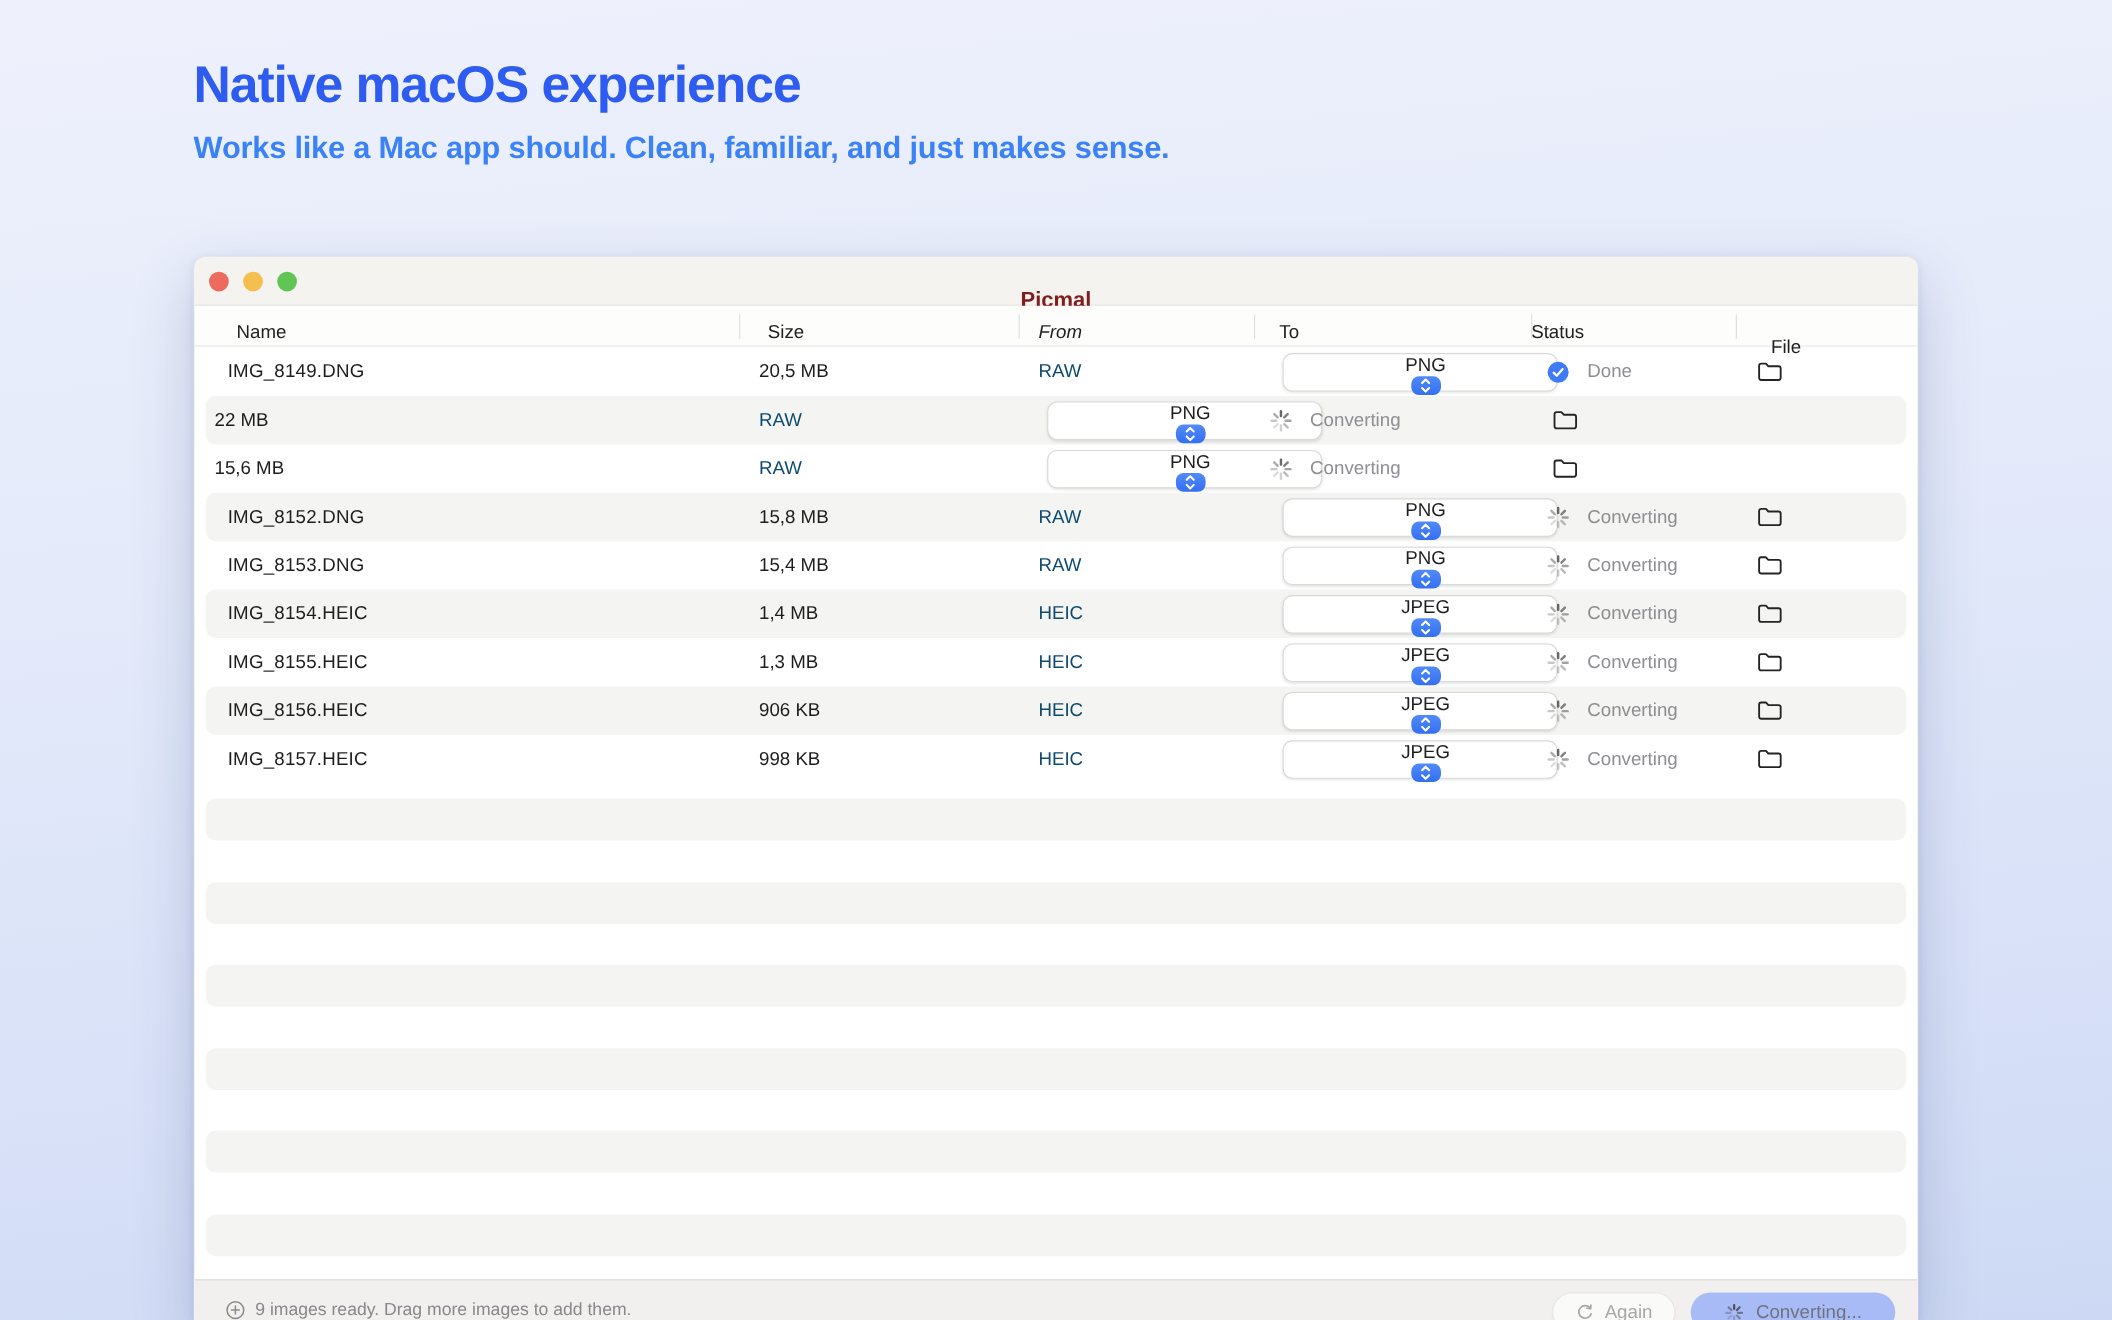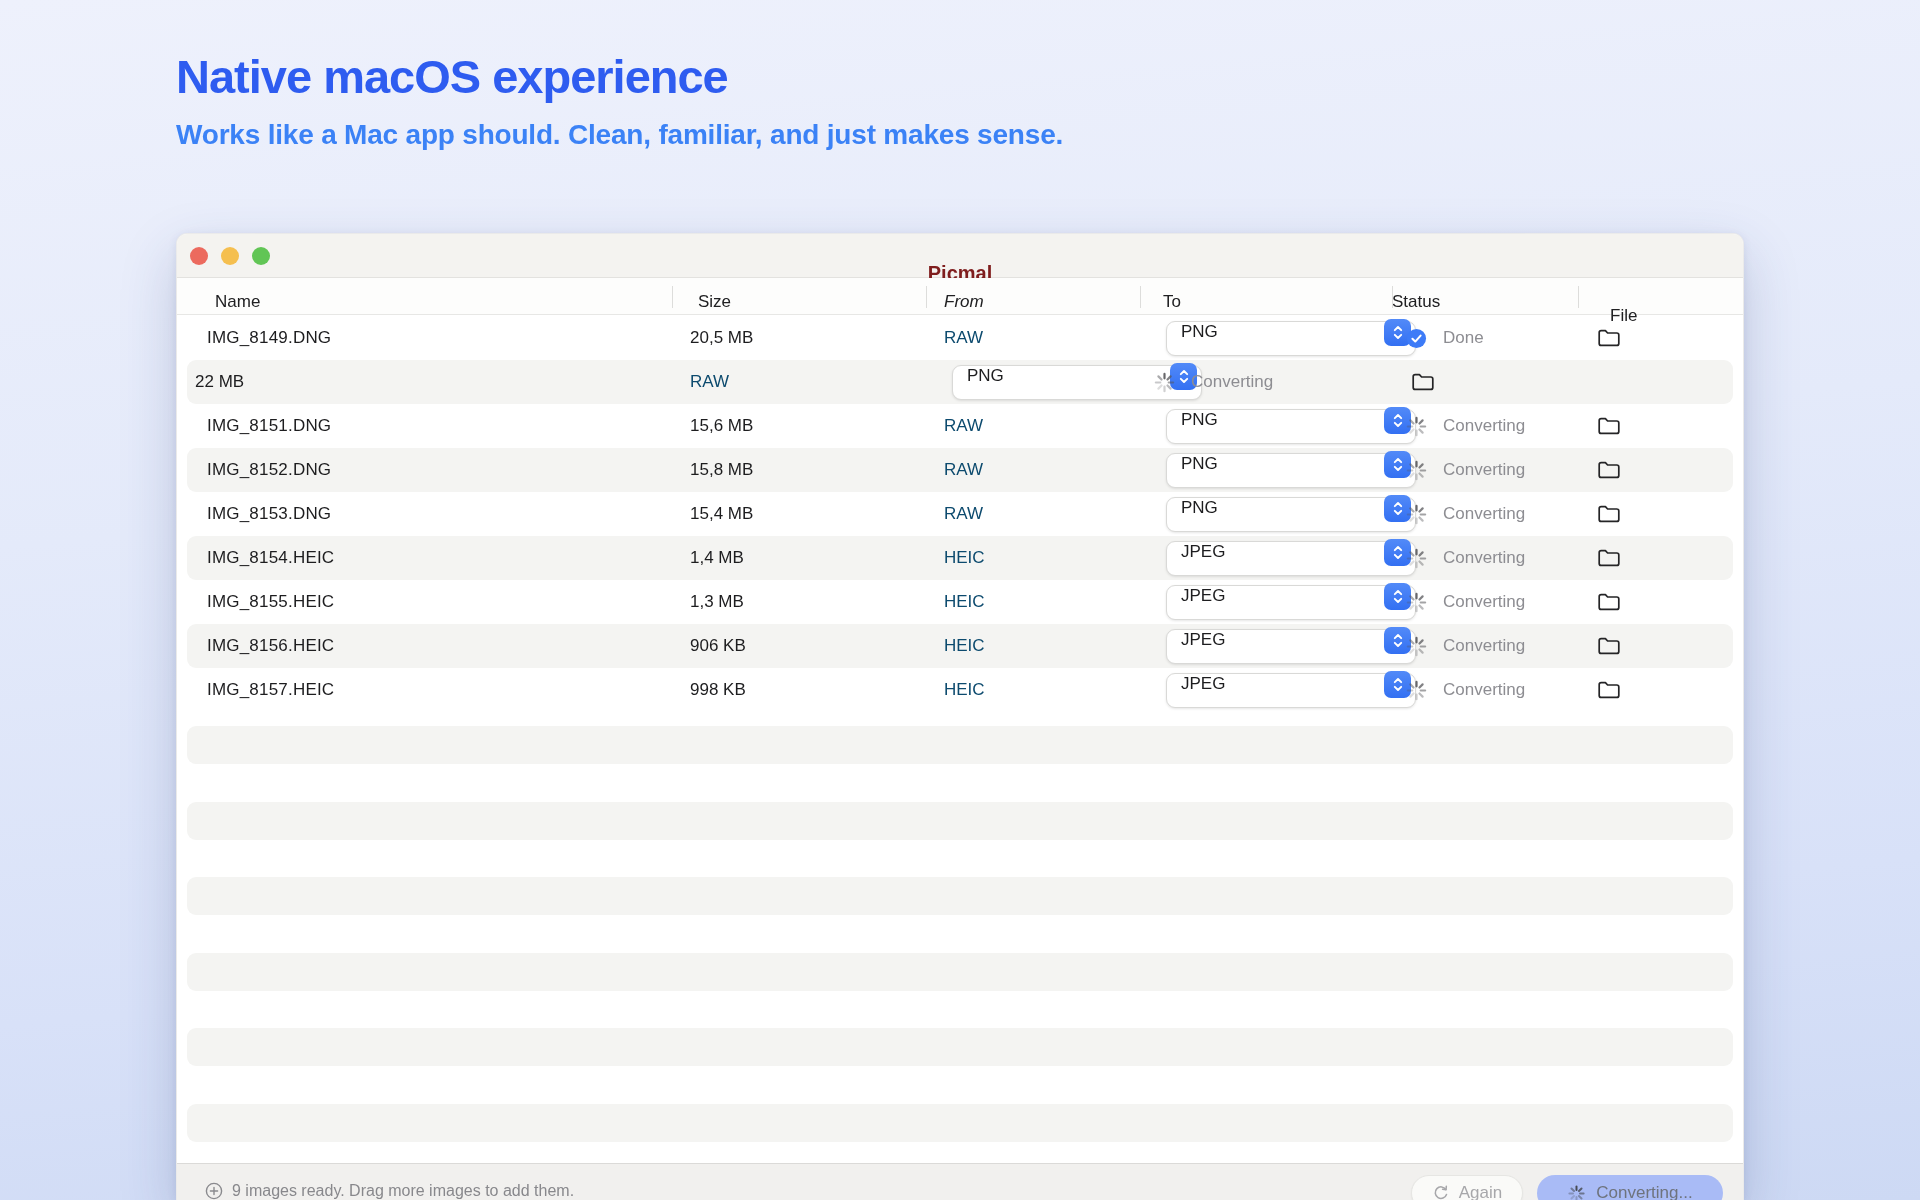--- a/index.html
+++ b/index.html
@@ -81,20 +81,21 @@
   .cell.c-to   { padding-left:26px; }
   .cell.c-status { padding-left:12px; display:flex; align-items:center; gap:15px; color:#8d8d92; }
   .cell.c-file { padding-left:19px; display:flex; align-items:center; }
 
   .dropdown {
     width:250px; height:35px; background:#ffffff;
     border:1px solid #d9d9d7; border-radius:9px;
     box-shadow:0 1px 2.5px rgba(0,0,0,.10);
     display:flex; align-items:center; justify-content:space-between;
     padding:0 4px 12px 14px;
+    flex-direction:column;
   }
   .dd-label { font-size:17px; color:#1d1d1f; }
   .dd-stepper {
     width:27px; height:27px; border-radius:7px;
     background:linear-gradient(180deg,#528af8,#3370f2);
     display:flex; align-items:center; justify-content:center;
   }
   .status-icon { width:24px; height:24px; display:flex; align-items:center; justify-content:center; }
 
   
@@ -222,21 +223,20 @@
       </span>
       <span>Converting</span>
     </div>
     <div class="cell c-file">
       <svg width="24" height="20" viewBox="0 0 24 20">
         <path d="M2.2 4.6 C2.2 3.5 3.1 2.6 4.2 2.6 H8.4 L10.6 5 H19.8 C20.9 5 21.8 5.9 21.8 7 V15.4 C21.8 16.5 20.9 17.4 19.8 17.4 H4.2 C3.1 17.4 2.2 16.5 2.2 15.4 Z" fill="none" stroke="#242426" stroke-width="1.7" stroke-linejoin="round"></path>
       </svg>
     </div>
   </div>
       <div class="row">
-    <div class="cell c-name">IMG_8151.DNG</div>
     <div class="cell c-size">15,6 MB</div>
     <div class="cell c-from">RAW</div>
     <div class="cell c-to">
       <div class="dropdown">
         <span class="dd-label">PNG</span>
         <span class="dd-stepper">
           <svg width="12" height="17" viewBox="0 0 12 17">
             <path d="M2.8 6.2 L6 3 L9.2 6.2" fill="none" stroke="#ffffff" stroke-width="1.9" stroke-linecap="round" stroke-linejoin="round"></path>
             <path d="M2.8 10.8 L6 14 L9.2 10.8" fill="none" stroke="#ffffff" stroke-width="1.9" stroke-linecap="round" stroke-linejoin="round"></path>
           </svg>

